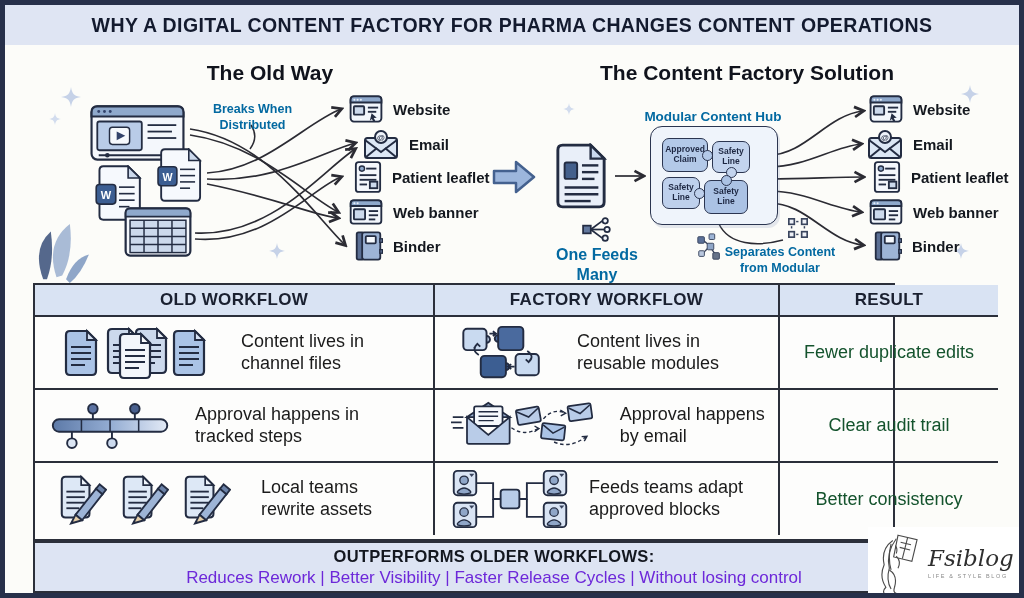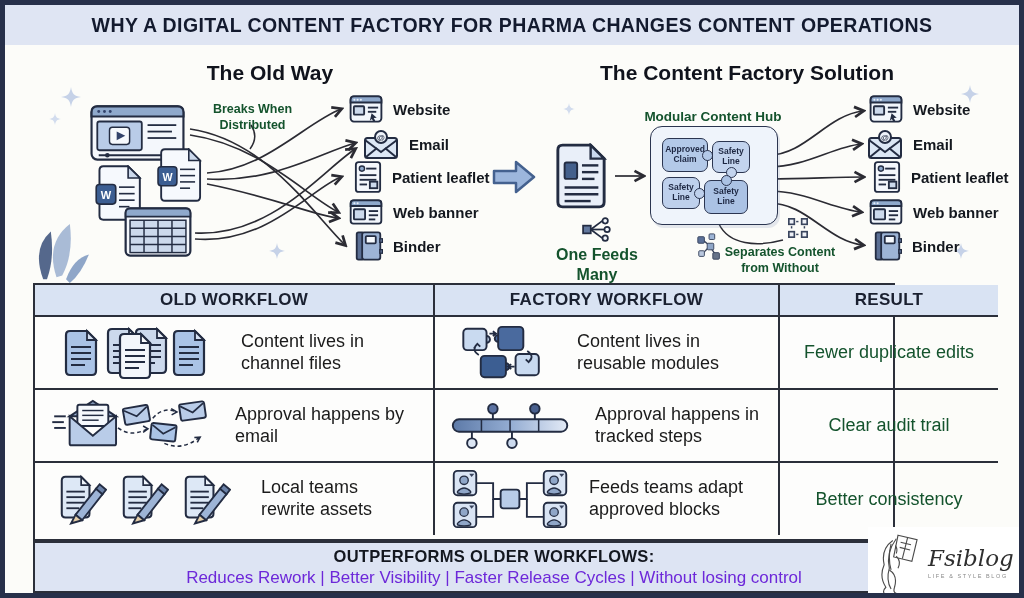--- a/index.html
+++ b/index.html
@@ -6,21 +6,21 @@
   body{font-family:"Liberation Sans",sans-serif;background:#888;}
   #page{position:relative;width:1024px;height:598px;background:#fcfcf9;
         border:5px solid #27304a;box-sizing:border-box;overflow:hidden;}
   .abs{position:absolute;}
   
   #titlebar{left:0;top:0;width:1014px;height:40px;background:#dfe5f3;
             display:flex;align-items:center;justify-content:center;}
   #titlebar .t{font-size:19.5px;font-weight:800;color:#131a2e;letter-spacing:.4px;}
   
   .h2{font-size:21px;font-weight:800;color:#10131c;text-align:center;}
-  .note{font-size:12.5px;font-weight:600;color:#14532d;text-align:center;line-height:1.25;}
+  .note{font-size:12.5px;font-weight:600;color:#0369a1;text-align:center;line-height:1.25;}
   
   .chan{display:flex;align-items:center;gap:10px;}
   .chan .lbl{font-size:15px;font-weight:600;color:#14181f;white-space:nowrap;}
   
   #hub{left:645px;top:121px;width:126px;height:97px;background:#eff4fb;
        border:1.5px solid #2b3550;border-radius:12px;box-shadow:2px 3px 0 rgba(120,140,180,.18);}
   .pz{position:absolute;border:1.5px solid #2b3550;border-radius:7px;display:flex;
       align-items:center;justify-content:center;text-align:center;font-size:8.5px;
       font-weight:700;color:#1d2742;line-height:1.15;box-sizing:border-box;padding:2px;}
   .pz::after{content:"";position:absolute;width:9px;height:9px;border:1.5px solid #2b3550;
@@ -483,21 +483,21 @@
   <div class="abs pz pz-tr" style="left:707px;top:136px;width:38px;height:32px;background:#c3d4ee">Safety Line</div>
   <div class="abs pz pz-bl" style="left:657px;top:172px;width:38px;height:32px;background:#bed0ec">Safety Line</div>
   <div class="abs pz pz-br" style="left:699px;top:175px;width:44px;height:34px;background:#abc2e4">Safety Line</div>
 
   <svg class="abs ic" style="left:690px;top:227px" width="30" height="30">
       <use href="#i-scatter"></use>
     </svg>
   <svg class="abs ic" style="left:782px;top:212px" width="22" height="22">
       <use href="#i-layoutgrid"></use>
     </svg>
-  <div class="abs note" style="left:715px;top:240px;width:120px">Separates Content from Without</div>
+  <div class="abs note" style="left:715px;top:240px;width:120px">Separates Content from Modular</div>
 
   <div class="abs chan" style="left:864px;top:90px">
     <svg class="ic" width="34" height="28">
         <use href="#i-website"></use>
       </svg>
     <span class="lbl">Website</span>
   </div>
   <div class="abs chan" style="left:862px;top:123px">
     <svg class="ic" width="36" height="32">
         <use href="#i-email"></use>
@@ -535,32 +535,32 @@
       <div class="ctext" style="width:172px">Content lives in channel files</div>
     </div>
     <div class="td br bb" style="padding-left:22px;gap:28px">
       <svg class="ic" width="92" height="60">
           <use href="#i-puzzlecycle"></use>
         </svg>
       <div class="ctext" style="width:175px">Content lives in reusable modules</div>
     </div>
     <div class="td res bb">Fewer duplicate edits</div>
 
+    <div class="td br bb" style="padding-left:14px;gap:22px">
+      <svg class="ic" width="124" height="48">
+          <use href="#i-timeline"></use>
+        </svg>
+      <div class="ctext" style="width:175px">Approval happens in tracked steps</div>
+    </div>
     <div class="td br bb" style="padding-left:16px;gap:22px">
       <svg class="ic" width="162" height="58">
           <use href="#i-emailflow"></use>
         </svg>
       <div class="ctext" style="width:175px">Approval happens by email</div>
     </div>
-    <div class="td br bb" style="padding-left:14px;gap:22px">
-      <svg class="ic" width="124" height="48">
-          <use href="#i-timeline"></use>
-        </svg>
-      <div class="ctext" style="width:175px">Approval happens in tracked steps</div>
-    </div>
     <div class="td res bb">Clear audit trail</div>
 
     <div class="td br" style="padding-left:24px;gap:14px">
       <svg class="ic" width="48" height="54">
           <use href="#i-docpencil"></use>
         </svg>
       <svg class="ic" width="48" height="54">
           <use href="#i-docpencil"></use>
         </svg>
       <svg class="ic" width="48" height="54">

